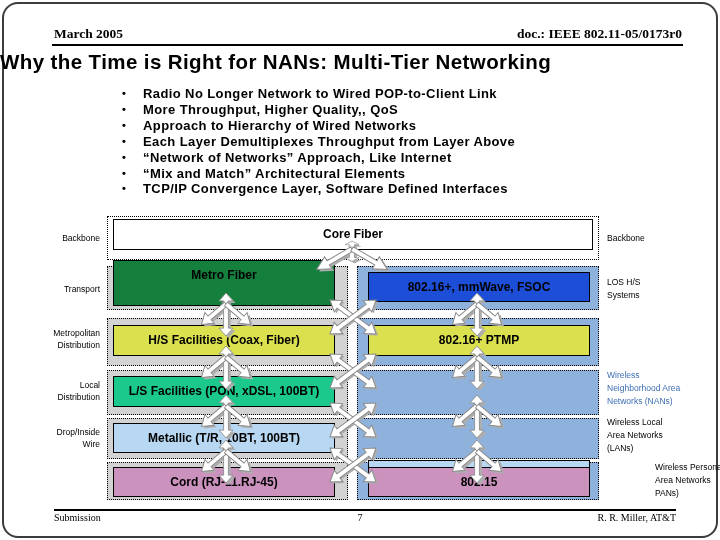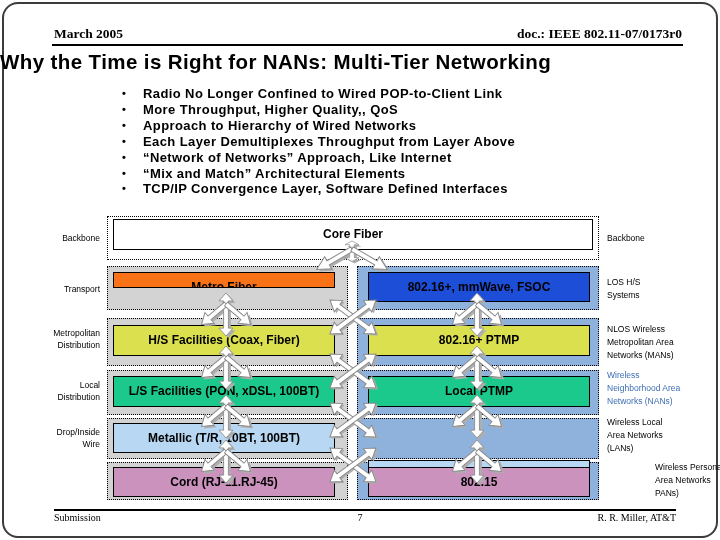--- a/index.html
+++ b/index.html
@@ -31,29 +31,29 @@
   .lblR{left:607px;width:108px;text-align:left;line-height:13px;}
   .arr{position:absolute;z-index:5;}
 </style>
 </head>
 <body>
 
 <div class="slide">
   <div class="slide-frame"></div>
 
   <div class="hdr hdr-date">March 2005</div>
-  <div class="hdr hdr-doc">doc.: IEEE 802.11-07/0173r0</div>
+  <div class="hdr hdr-doc">doc.: IEEE 802.11-05/0173r0</div>
   <div class="hdr-rule"></div>
 
   <div class="title">Why the Time is Right for NANs: Multi-Tier Networking</div>
 
   <ul class="bullets">
     <li>
         <span class="mark">•</span>
-        <span>Radio No Longer Confined to Wired POP-to-Client Link</span>
+        <span>Radio No Longer Network to Wired POP-to-Client Link</span>
       </li>
     <li>
         <span class="mark">•</span>
         <span>More Throughput, Higher Quality,, QoS</span>
       </li>
     <li>
         <span class="mark">•</span>
         <span>Approach to Hierarchy of Wired Networks</span>
       </li>
     <li>
@@ -74,40 +74,36 @@
       </li>
   </ul>
 
   <div class="cont contFull" style="top:216px;height:44px"></div>
   <div class="box" style="left:113px;top:219px;width:480px;height:31px;line-height:29px;background:#fff">Core Fiber</div>
   <div class="lbl lblL" style="top:232px">Backbone</div>
   <div class="lbl lblR" style="top:232px">Backbone</div>
 
   <div class="cont contL" style="top:266px;height:44px"></div>
   <div class="cont contR" style="top:266px;height:44px"></div>
-  <div class="box" style="left: 113px; top: 272px; width: 222px; height: 16px; line-height: 28px; background-color: #f97316;">Metro Fiber</div>
+  <div class="box" style="left: 113px; top: 260px; width: 222px; height: 46px; line-height: 28px; background-color: #15803d;">Metro Fiber</div>
   <div class="box" style="left: 368px; top: 272px; width: 222px; height: 30px; line-height: 28px; background-color: #1d4ed8;">802.16+, mmWave, FSOC</div>
   <div class="lbl lblL" style="top:283px">Transport</div>
   <div class="lbl lblR" style="top: 276px; color: rgb(0, 0, 0);">LOS H/S
 Systems</div>
 
   <div class="cont contL" style="top:318px;height:48px"></div>
   <div class="cont contR" style="top:318px;height:48px"></div>
   <div class="box" style="left: 113px; top: 325px; width: 222px; height: 31px; line-height: 29px; background-color: rgb(219, 224, 78);">H/S Facilities (Coax, Fiber)</div>
   <div class="box" style="left: 368px; top: 325px; width: 222px; height: 31px; line-height: 29px; background-color: rgb(219, 224, 78);">802.16+ PTMP</div>
   <div class="lbl lblL" style="top:327px">Metropolitan
 Distribution</div>
-  <div class="lbl lblR" style="top: 323px; color: rgb(0, 0, 0);">NLOS Wireless
-Metropolitan Area
-Networks (MANs)</div>
 
   <div class="cont contL" style="top:370px;height:45px"></div>
   <div class="cont contR" style="top:370px;height:45px"></div>
   <div class="box" style="left: 113px; top: 376px; width: 222px; height: 31px; line-height: 29px; background-color: rgb(27, 201, 140);">L/S Facilities (PON, xDSL, 100BT)</div>
-  <div class="box" style="left: 368px; top: 376px; width: 222px; height: 31px; line-height: 29px; background-color: rgb(27, 201, 140);">Local PTMP</div>
   <div class="lbl lblL" style="top:379px">Local
 Distribution</div>
   <div class="lbl lblR" style="top: 369px; color: rgb(61, 110, 180);">Wireless
 Neighborhood Area
 Networks (NANs)</div>
 
   <div class="cont contL" style="top:418px;height:41px"></div>
   <div class="cont contR" style="top:418px;height:41px"></div>
   <div class="box" style="left: 113px; top: 423px; width: 222px; height: 30px; line-height: 28px; background-color: rgb(183, 215, 242);">Metallic (T/R, 10BT, 100BT)</div>
   <div class="box" style="left: 368px; top: 423px; width: 222px; height: 30px; line-height: 28px; background-color: rgb(183, 215, 242); margin-top: 37px;">802.11 WLAN</div>

